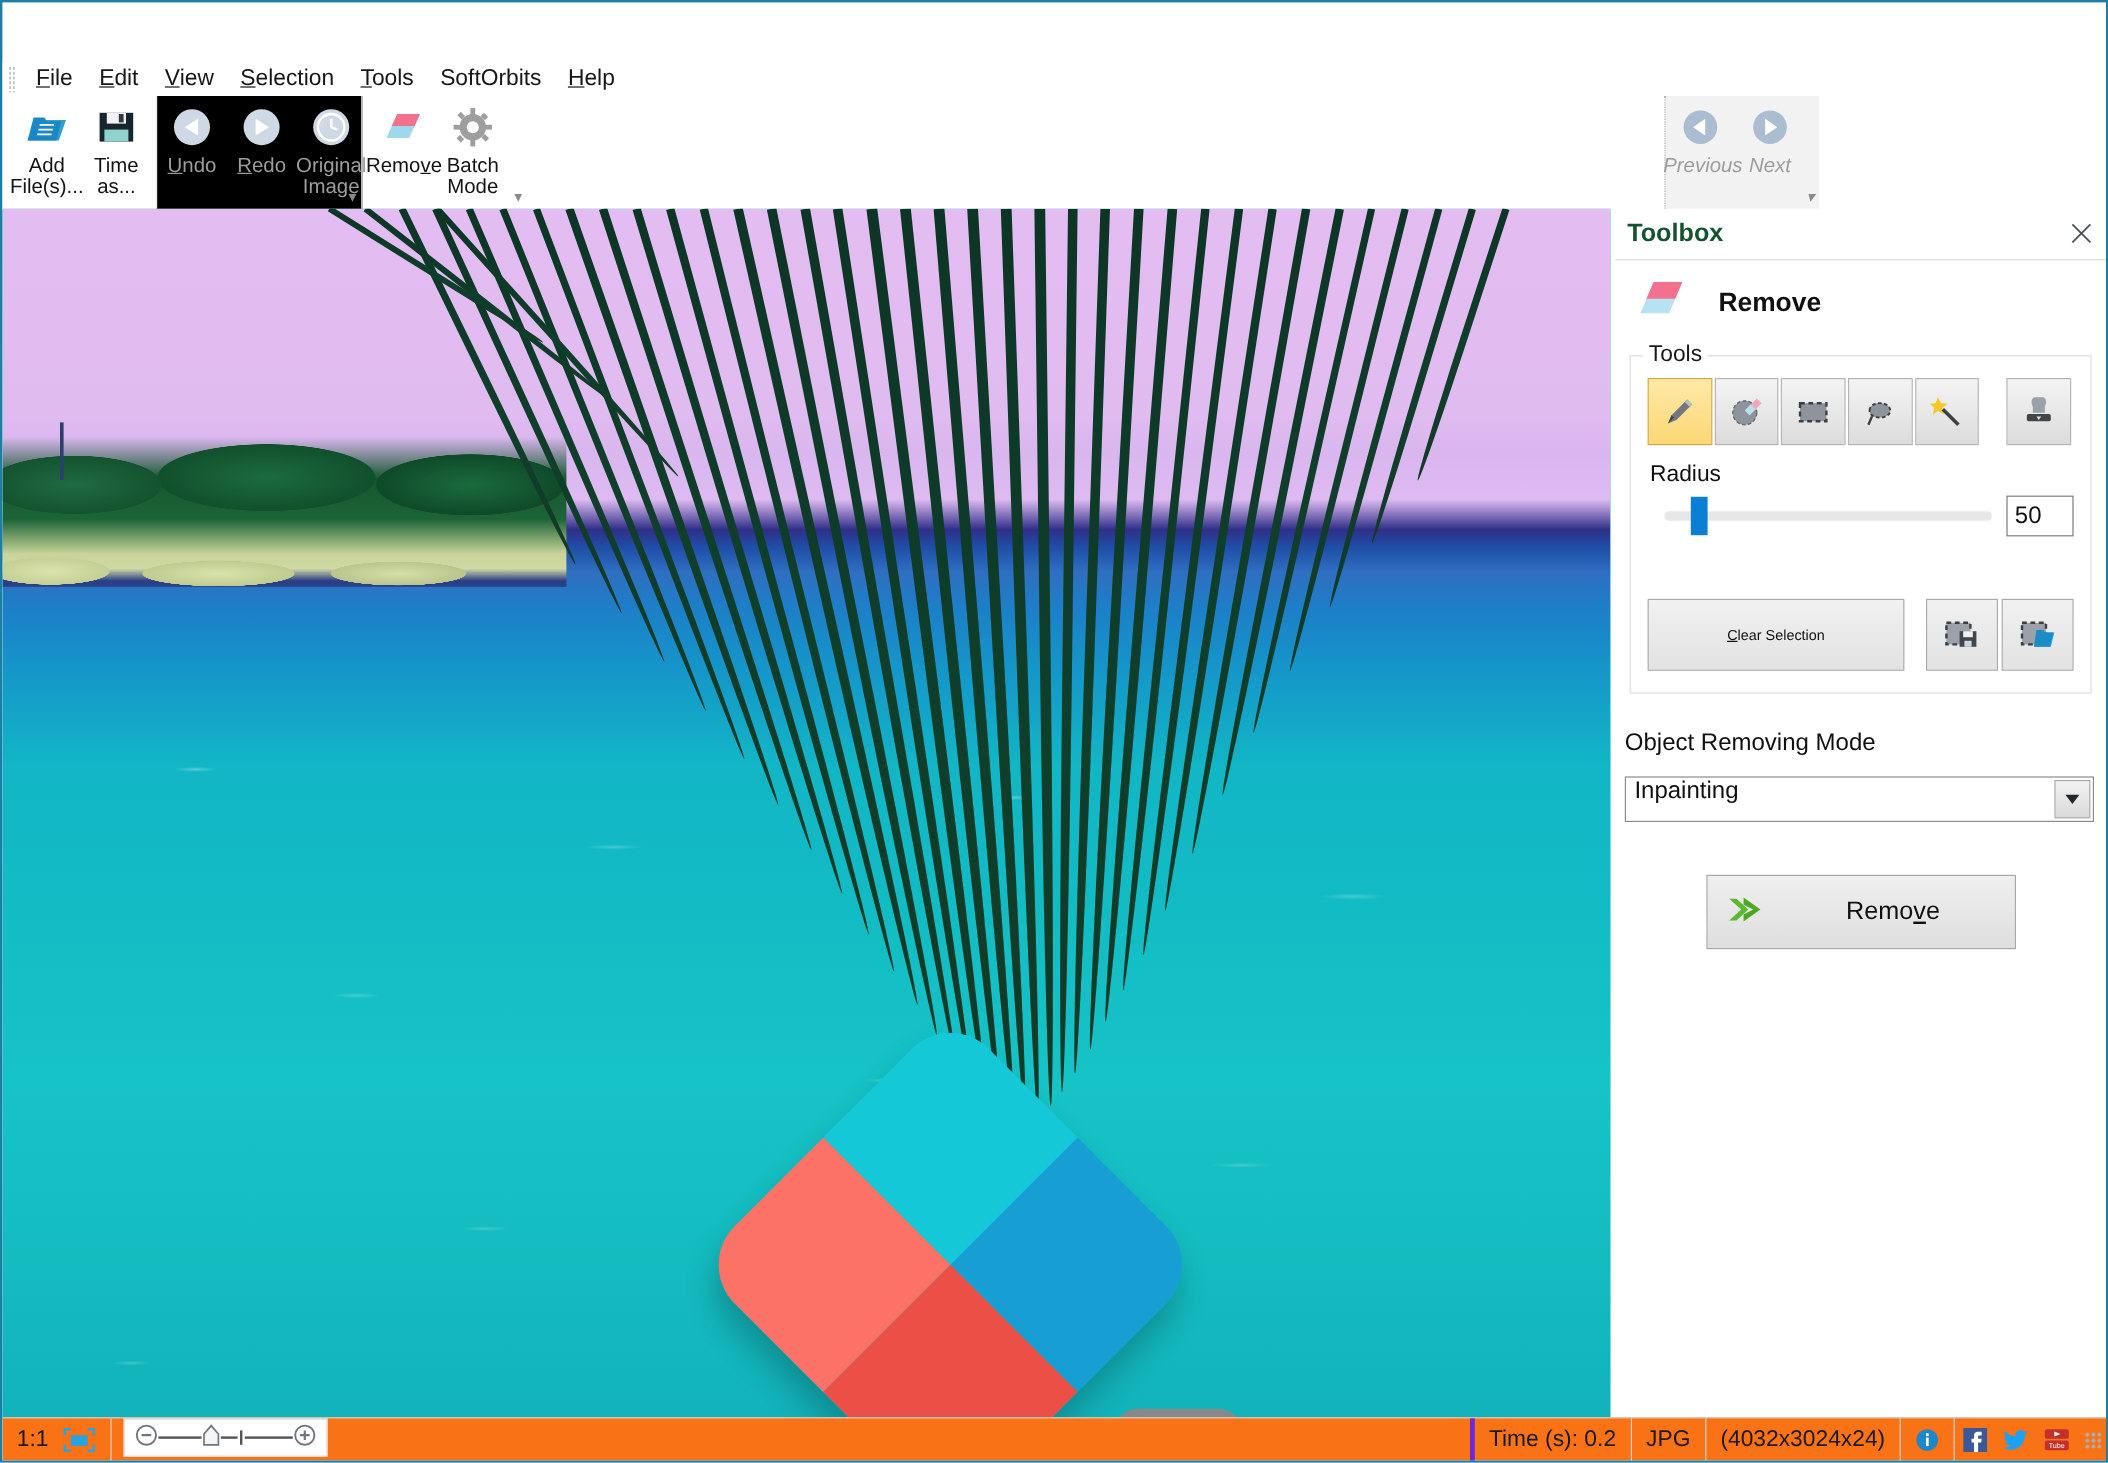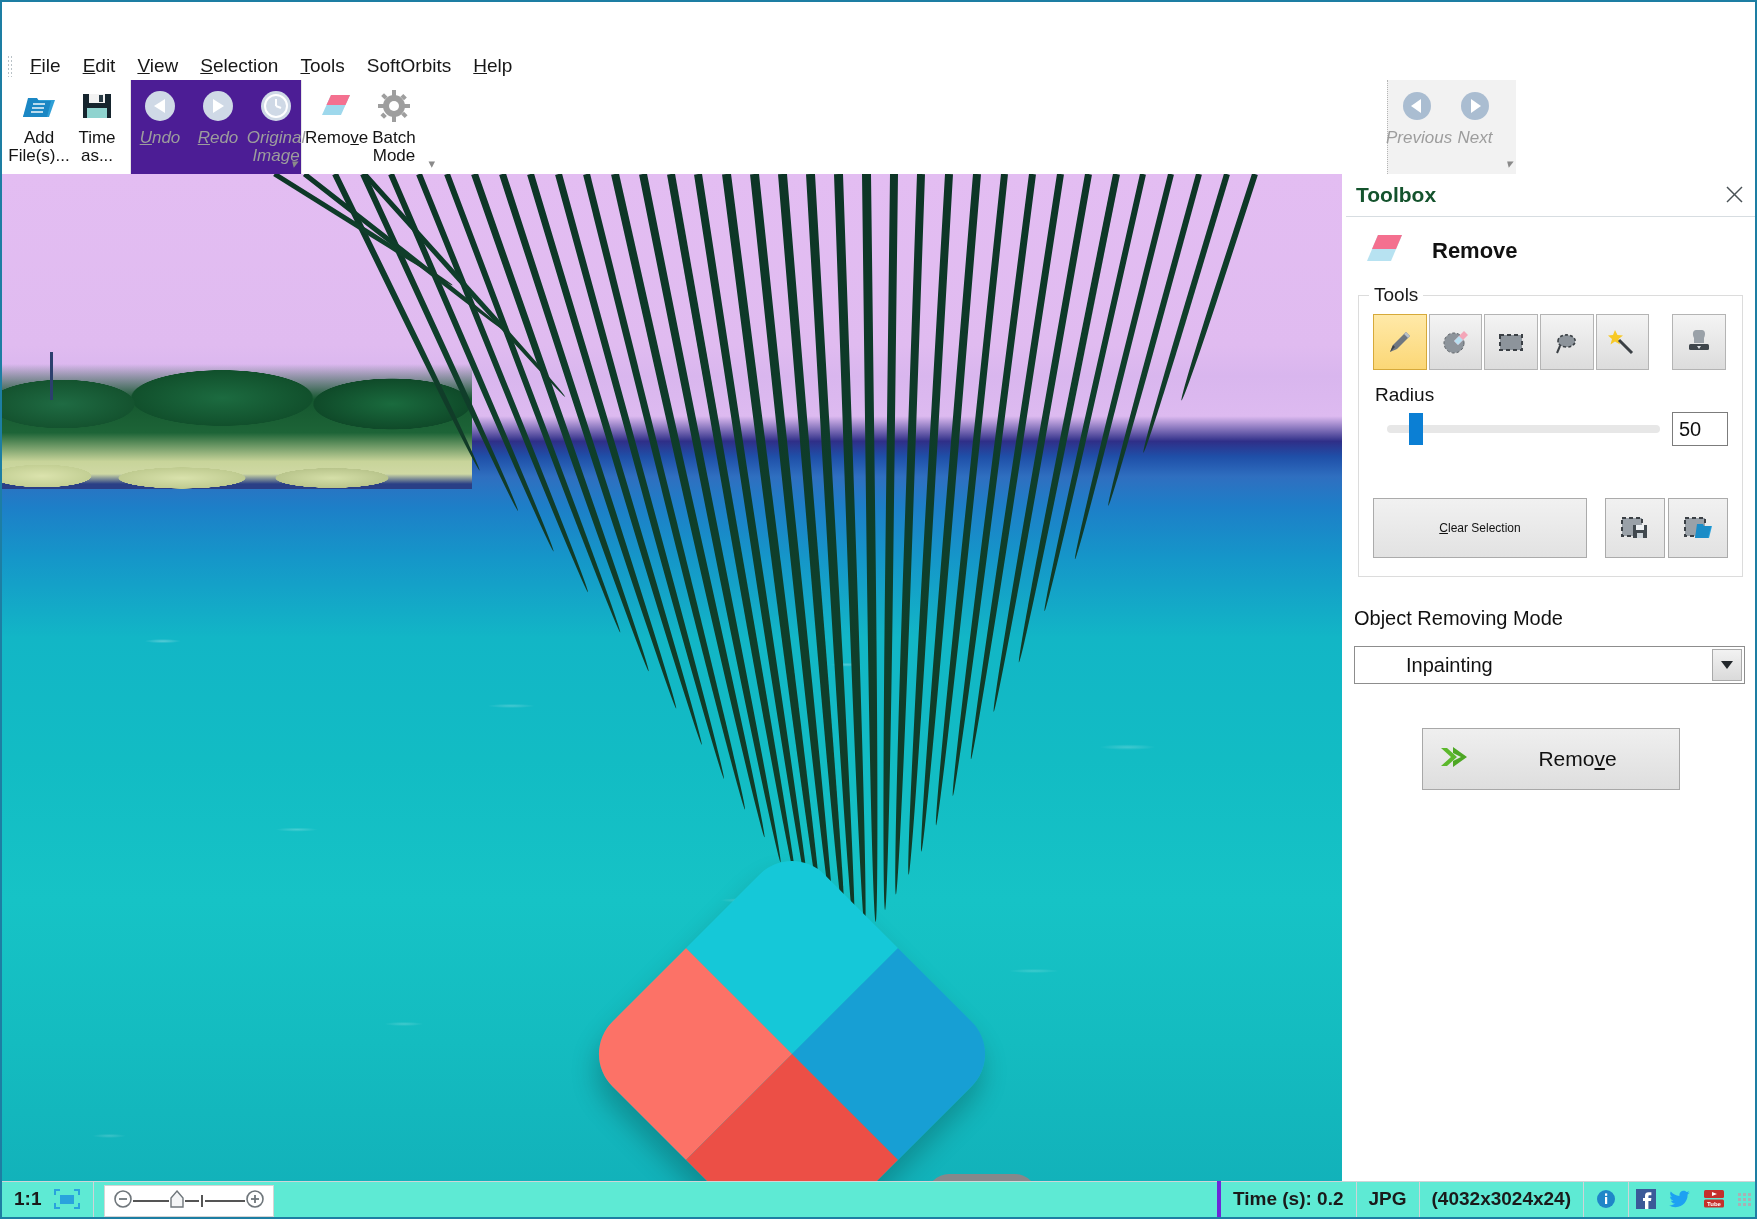--- a/index.html
+++ b/index.html
@@ -113,26 +113,25 @@
     text-align: center;
   }
   .tb-btn .glyph {
     height: 38px;
     display: flex; align-items: center; justify-content: center;
     margin-bottom: 4px;
   }
   .tb-btn.disabled { color: #9d9d9d; }
   .tb-btn .lbl { width: 62px; }
   .tb-panel {
-    background: #4c1d95;
+    background: #000000;
     border: 1px solid #e6e6e6;
     border-top: 0;
     border-bottom: 0;
     position: relative;
-    font-style: italic;
   }
   .panel-dropdown {
     position: absolute;
     right: 4px; bottom: 3px;
     font-size: 13px;
     color: #8a8a8a;
   }
   .nav-panel {
     position: absolute;
     top: 0; left: 1385px;
@@ -370,24 +369,23 @@
     cursor: default;
   }
   .icon-btn + .icon-btn { margin-left: 3px; }
   .sep-pad { flex: 1 1 auto; }
   .field-label { margin: 30px 0 8px 8px; font-size: 20px; color: #111; }
   .combo {
     margin: 16px 10px 0 8px;
     height: 36px;
     border: 1px solid #8d8d8d;
     background: #fff;
-    display: flex; align-items: center;
+    display: flex; 
     position: relative;
     cursor: default;
-    padding-left: 44px;
   }
   .combo-value { font-size: 20px; color: #111; padding-left: 7px; }
   .combo-arrow {
     position: absolute; right: 2px; top: 2px;
     width: 28px; height: 30px;
     background: linear-gradient(180deg,#f2f2f2,#dadada);
     border: 1px solid #a9a9a9;
     display: flex; align-items: center; justify-content: center;
   }
   .remove-action {
@@ -405,26 +403,25 @@
     font-size: 21px;
     color: #111;
   }
 
   
   .statusbar {
     position: absolute;
     left: 0; bottom: 0;
     width: 100%;
     height: 36px;
-    background: #5eead4;
+    background: #f97316;
     border-top: 1px solid #cfd4d7;
     display: flex;
-    align-items: flex-end;
+    align-items: flex-start;
     box-sizing: border-box;
-    font-weight: bold;
   }
   .sb-cell {
     height: 36px;
     display: flex; align-items: center;
     padding: 0 12px;
     font-size: 19px;
     color: #1a1a1a;
     border-right: 1px solid #cfd4d7;
     white-space: nowrap;
   }

